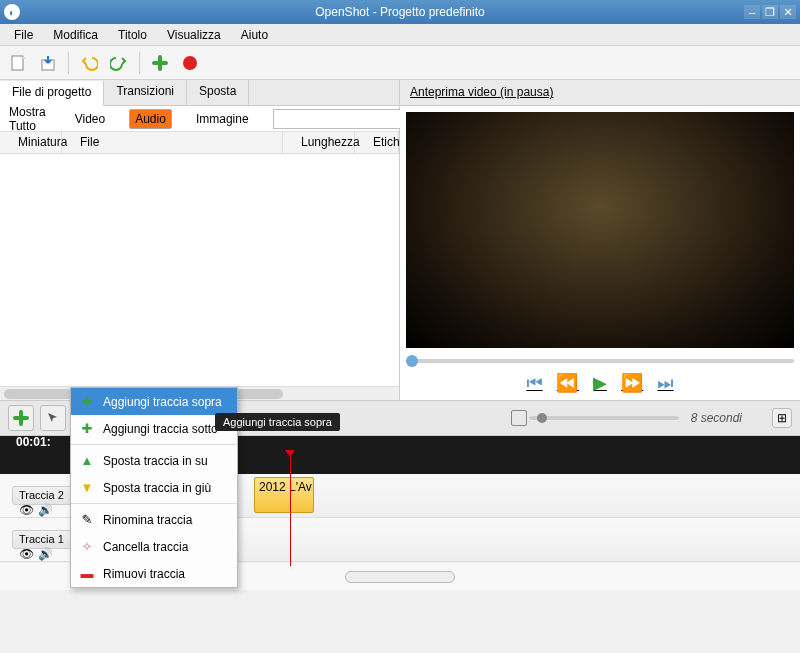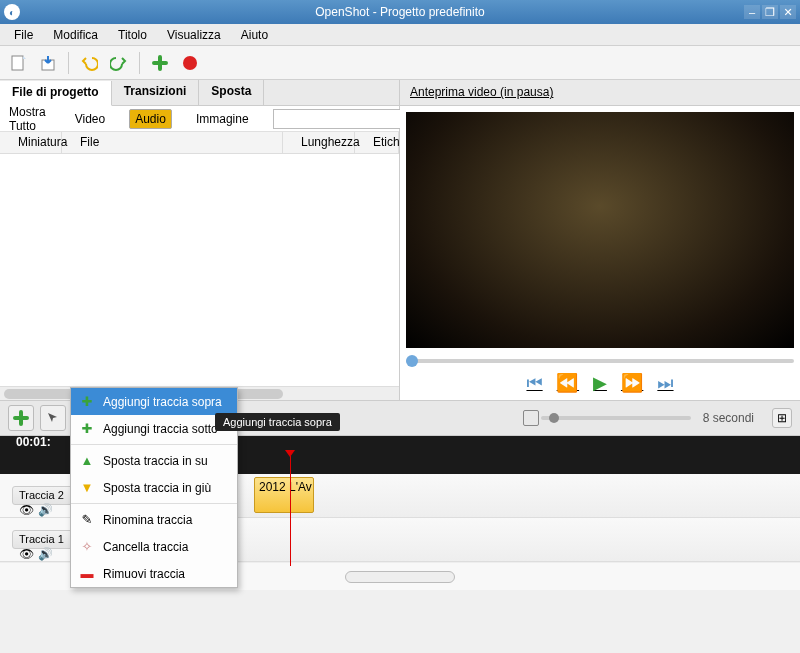--- a/index.html
+++ b/index.html
@@ -19,28 +19,28 @@
 .toolbar { background: #f5f5f5; height: 34px; display: flex; align-items: center; padding: 0 6px; gap: 6px; border-bottom: 1px solid #d0d0d0; }
 .tbtn { width: 24px; height: 24px; display: flex; align-items: center; justify-content: center; cursor: pointer; }
 .tsep { width: 1px; height: 22px; background: #ccc; margin: 0 2px; }
 
 
 .main { display: flex; height: 320px; }
 .left-panel { width: 400px; background: #fff; border-right: 1px solid #ccc; display: flex; flex-direction: column; }
 .right-panel { flex: 1; background: #fff; display: flex; flex-direction: column; text-decoration: underline; }
 
 
-.tabs { display: flex; background: #eaeaea; height: 26px; border-bottom: 1px solid #ccc; font-weight: bold; }
+.tabs { display: flex; background: #eaeaea; height: 26px; border-bottom: 1px solid #ccc; }
 .tab { padding: 4px 12px; border-right: 1px solid #ccc; cursor: pointer; }
 .tab.active { background: #fff; border-bottom: 1px solid #fff; position: relative; top: 1px; }
 
 
 .filter-row { display: flex; align-items: center; height: 26px; padding: 8px 4px; gap: 19px; border-bottom: 1px solid #e0e0e0; }
 .filter-row span { padding: 2px 5px; cursor: pointer; }
-.filter-row span.sel { background: #eab308; border: 1px solid #aaa; border-radius: 2px; }
+.filter-row span.sel { background: #f97316; border: 1px solid #aaa; border-radius: 2px; }
 .filter-row input { flex: 1; height: 20px; border: 1px solid #bbb; padding: 0 4px; }
 
 
 .colheads { display: flex; height: 22px; background: #f4f4f4; border-bottom: 1px solid #ddd; }
 .colheads span { padding: 3px 18px; border-right: 1px solid #ddd; }
 
 
 .file-area { flex: 1; background: #fff; }
 
 
@@ -56,21 +56,21 @@
 .preview-slider .knob { width: 12px; height: 12px; background: #6fa8dc; border-radius: 50%; position: absolute; left: 0; top: 1px; }
 .play-controls { display: flex; justify-content: center; gap: 14px; height: 30px; align-items: center; }
 .play-controls span { cursor: pointer; font-size: 18px; color: #5a95c9; }
 
 
 .tl-toolbar { background: #e8e8e8; height: 36px; display: flex; align-items: center; padding: 0 8px; gap: 6px; border-top: 1px solid #ccc; border-bottom: 1px solid #ccc; position: relative; }
 .tl-btn { width: 26px; height: 26px; border: 1px solid #bbb; background: #f0f0f0; border-radius: 3px; display: flex; align-items: center; justify-content: center; cursor: pointer; }
 .zoom-slider { width: 150px; height: 4px; background: #ccc; border-radius: 2px; position: relative; margin-left: auto; margin-right: 6px; }
 .zoom-slider::before { content:''; position: absolute; left: -18px; top: -6px; width: 14px; height: 14px; border: 1px solid #888; border-radius: 2px; }
 .zoom-slider .knob { width: 10px; height: 10px; background: #888; border-radius: 50%; position: absolute; top: -3px; left: 8px; }
-.zoom-label { margin-right: 12px; color: #555; }
+.zoom-label { margin-right: 24px; color: #555; font-style: italic; }
 
 
 .tl-ruler { background: #1a1a1a; height: 38px; color: #888; display: flex; position: relative; }
 .tl-time { position: absolute; left: 16px; top: -1px; color: #fff; font-size: 12px; font-weight: bold; z-index: 2; }
 .tl-ruler .scale { position: absolute; left: 95px; right: 0; top: 0; bottom: 0; }
 .tl-ruler .tick { position: absolute; top: 6px; font-size: 10px; color: #9aa; }
 .tl-ruler .tick::after { content:''; position: absolute; left: 0; top: 14px; width: 1px; height: 14px; background: #555; }
 .playhead { position: absolute; width: 1px; background: #d00; top: 20px; bottom: 0; z-index: 3; }
 .playhead::before { content:''; position: absolute; top: -6px; left: -5px; border: 5px solid transparent; border-top: 7px solid #d00; }
 

